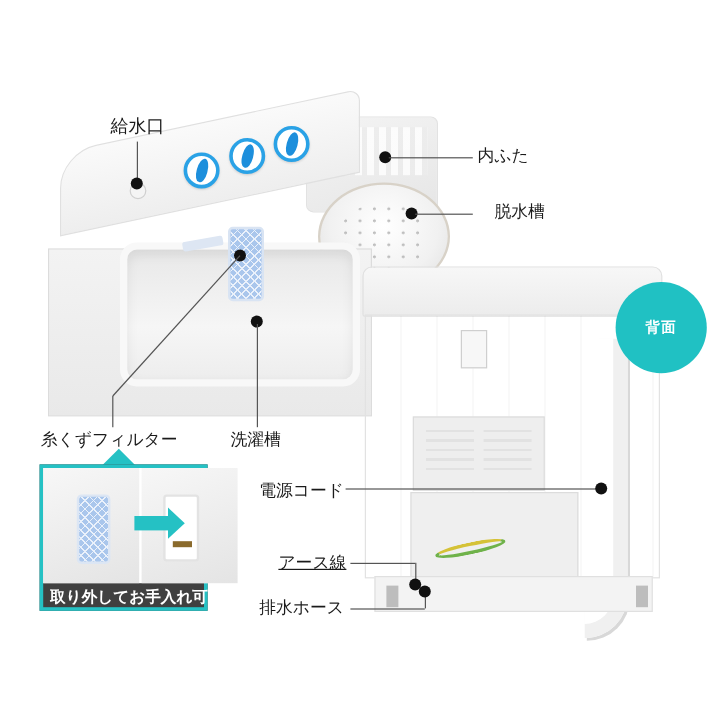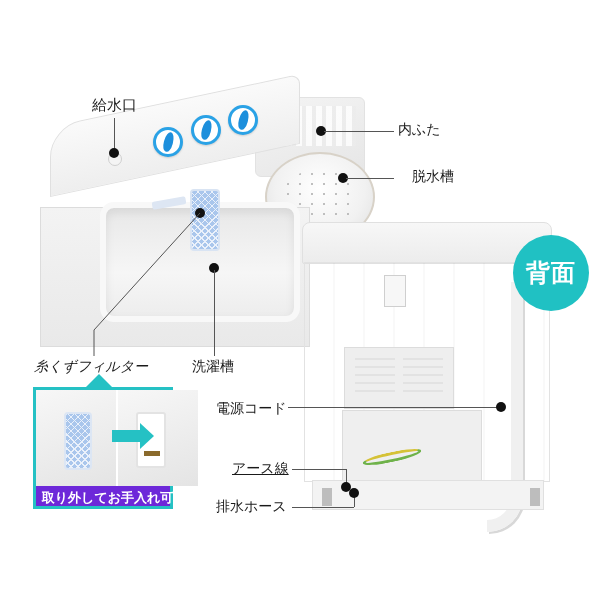--- a/index.html
+++ b/index.html
@@ -140,41 +140,41 @@
     .foot {
       position: absolute; top: 266px; width: 10px; height: 18px; background: #bdbdbd;
     }
 
     .back-badge {
       position: absolute; left: 513px; top: 235px; width: 76px; height: 76px;
       border-radius: 50%;
       background: #20c1c3;
       color: #ffffff;
       font-family: "DejaVu Sans", sans-serif;
-      font-size: 24px; font-weight: bold; letter-spacing: 1px;
+      font-size: 12px; font-weight: bold; letter-spacing: 1px;
       display: flex; align-items: center; justify-content: center;
     }
 
     
     .callout {
       position: absolute;
       font-family: "DejaVu Sans", sans-serif;
       font-size: 14px; color: #1a1a1a; white-space: nowrap;
     }
     .dot {
       position: absolute; width: 10px; height: 10px; border-radius: 50%; background: #111111;
     }
     .line-h { position: absolute; height: 1px; background: #555555; }
     .line-v { position: absolute; width: 1px; background: #555555; }
 
     
     .inset {
       position: absolute; left: 33px; top: 387px; width: 140px; height: 122px;
       border: 3px solid #25c1c4;
-      background: #6d28d9;
+      background: #404040;
     }
     .inset-pointer {
       position: absolute; left: 85px; top: 374px; width: 0; height: 0;
       border-left: 14px solid transparent;
       border-right: 14px solid transparent;
       border-bottom: 14px solid #25c1c4;
     }
     .inset-photos {
       position: absolute; left: 0; top: 0; width: 162px; height: 96px;
       display: flex; gap: 2px; background: #ffffff;
@@ -262,21 +262,21 @@
 
   <div class="dot" style="left:338px; top:173px;"></div>
   <div class="line-h" style="left:346px; top:178px; width:48px;"></div>
   <div class="callout" style="left:412px; top:168px;">脱水槽</div>
 
   <div class="dot" style="left:195px; top:208px;"></div>
   <svg style="position:absolute; left:0; top:0; width:600px; height:600px; pointer-events:none;">
     <line x1="200" y1="213" x2="94" y2="330" stroke="#555" stroke-width="1"></line>
     <line x1="94" y1="330" x2="94" y2="356" stroke="#555" stroke-width="1"></line>
   </svg>
-  <div class="callout" style="left:34px; top:358px;font-style:italic;">糸くずフィルター</div>
+  <div class="callout" style="left:34px; top:358px;">糸くずフィルター</div>
 
   <div class="dot" style="left:209px; top:263px;"></div>
   <div class="line-v" style="left:214px; top:270px; height:86px;"></div>
   <div class="callout" style="left:192px; top:358px;">洗濯槽</div>
 
   <div class="callout" style="left:216px; top:400px;">電源コード</div>
   <div class="line-h" style="left:288px; top:407px; width:210px;"></div>
   <div class="dot" style="left:496px; top:402px;"></div>
 
   <div class="callout" style="left:232px; top:460px;text-decoration:underline;">アース線</div>

